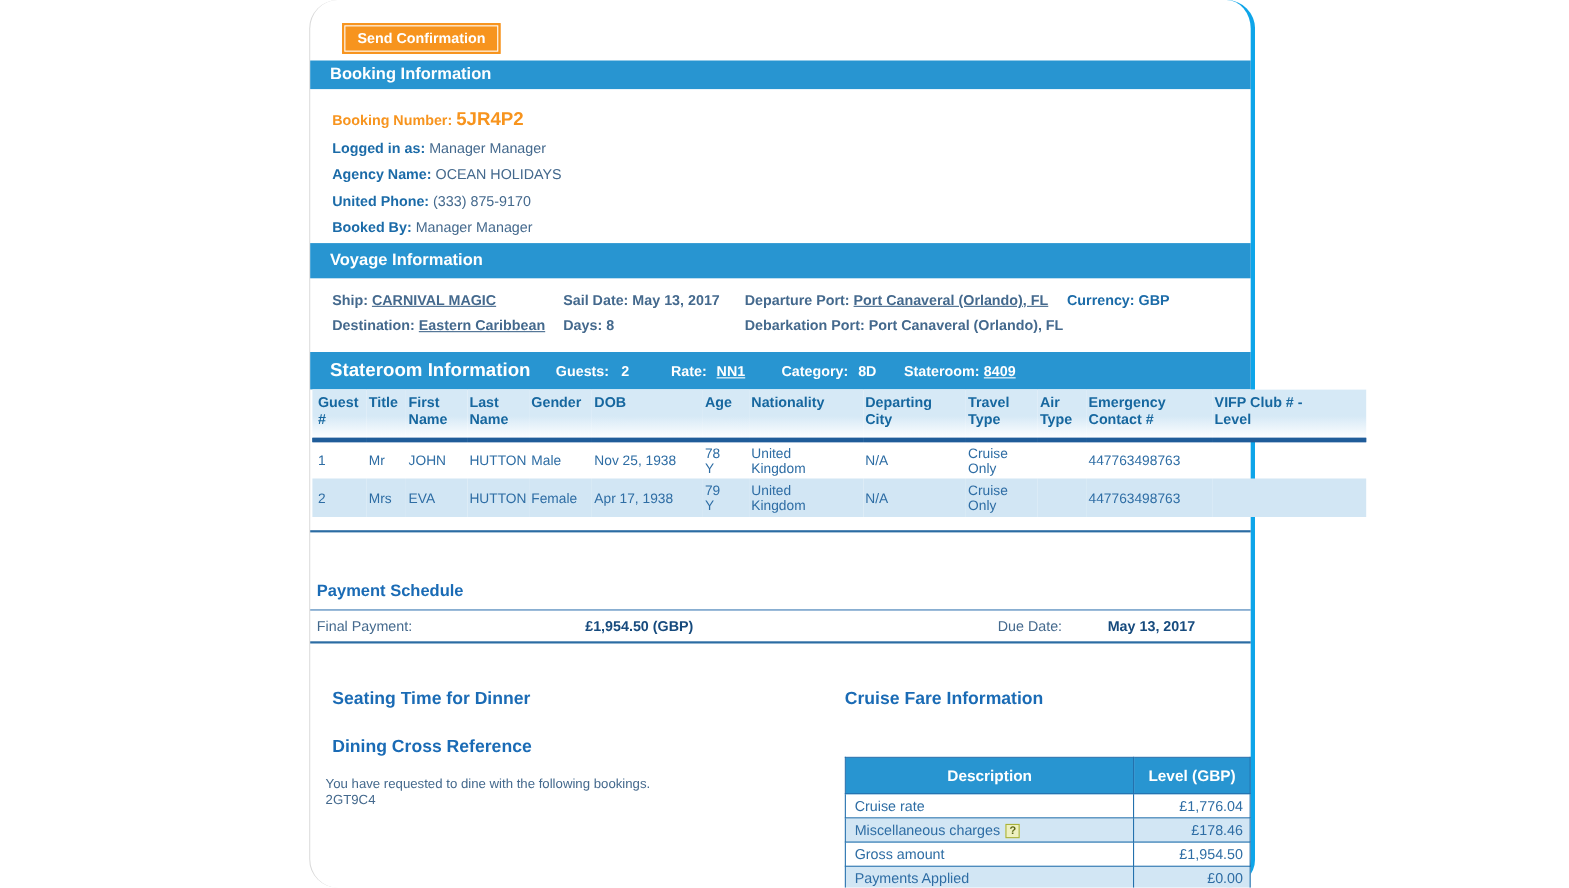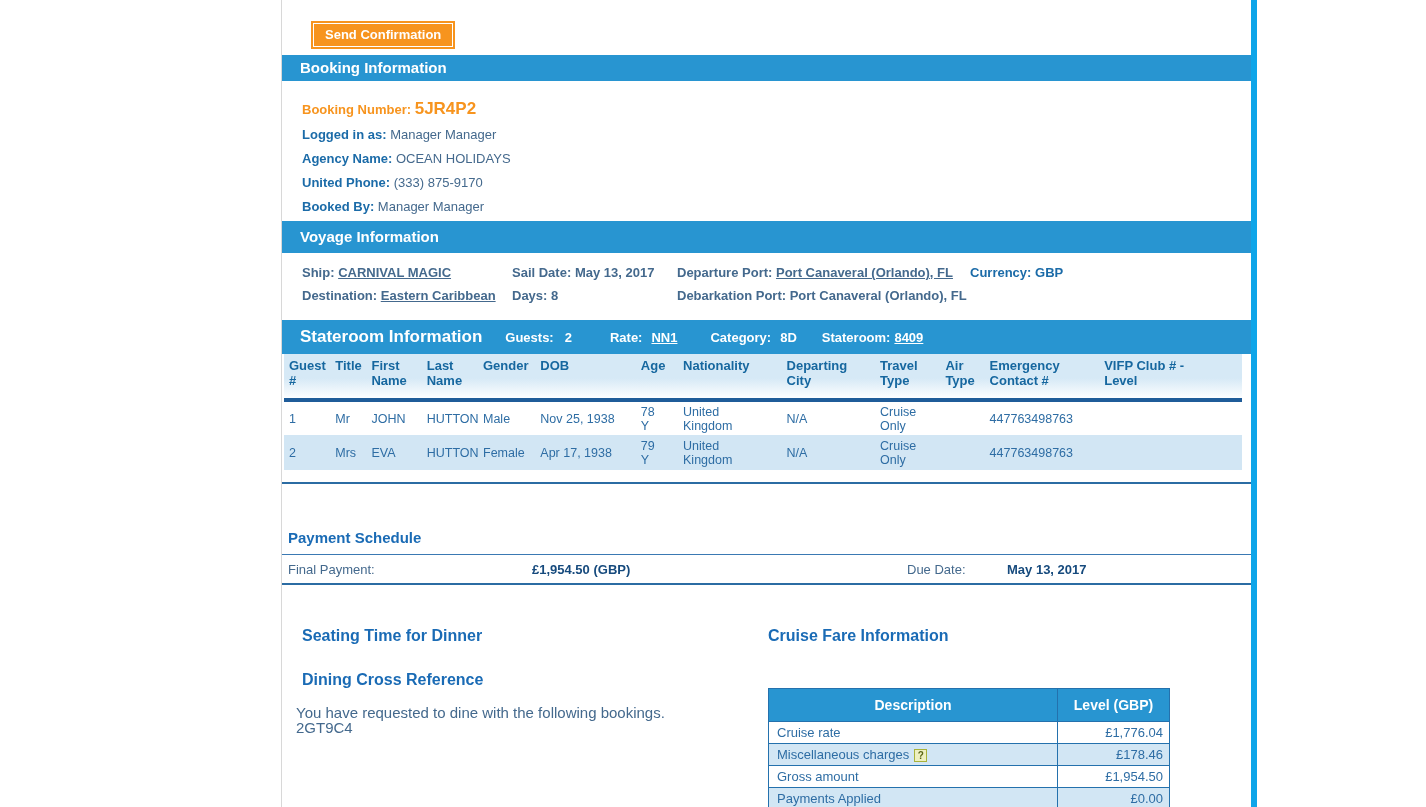--- a/index.html
+++ b/index.html
@@ -1,20 +1,20 @@
 <!DOCTYPE html>
 <html><head>
 <meta charset="utf-8">
 <style>
   * { margin: 0; padding: 0; box-sizing: border-box; }
   html, body { background: #ffffff; font-family: "Liberation Sans", "DejaVu Sans", sans-serif; }
   .page { width: 1426px; height: 807px; overflow: hidden; position: relative; background: #fff; }
   .content {
-    position: absolute; left: 281px; top: 0; width: 976px; height: 807px;
-    border-left: 1px solid #d8d8d8; border-right: 6px solid #0ea5e9; background: #fff;
+    position: absolute; left: 281px; top: 0; width: 860px; height: 807px;
+    border-left: 1px solid #d8d8d8; border-right: 4px solid #0ea5e9; background: #fff; border-radius: 26px;
   }
 
   
   .btn-row { padding: 21px 0 9px 29px; height: 55px; }
   .send-btn {
     display: inline-block; background: #f7941e; color: #ffffff; font-weight: bold;
     font-size: 13px; padding: 4px 12px 5px 12px; border: 2px solid #f7941e;
     outline: 1px solid #ffffff; outline-offset: -3px; cursor: pointer;
     font-family: "Liberation Sans", "DejaVu Sans", sans-serif;
   }
@@ -74,21 +74,21 @@
   .pay-row .pval { color: #164a7d; font-weight: bold; }
 
   
   .bottom-cols { display: flex; margin-top: 42px; }
   .left-col { width: 486px; padding-left: 20px; }
   .right-col { flex: 1; }
   .sub-heading { font-size: 16px; font-weight: bold; color: #1a6bb5; line-height: 17px; }
   .dining-line { margin-top: 18px; font-size: 13px; color: #44698d; margin-left: -6px; }
   .dining-line .dval { margin-left: 28px; }
   .cross-heading { margin-top: 27px; }
-  .cross-text { margin-top: 17px; margin-left: -6px; font-size: 15px; color: #44698d; line-height: 15px; }
+  .cross-text { margin-top: 17px; margin-left: -6px; font-size: 12px; color: #44698d; line-height: 15px; }
   table.fare-table { border-collapse: collapse; margin-top: 44px; }
   .fare-table th, .fare-table td { border: 1px solid #2471ad; }
   .fare-table th {
     background: #2895d1; color: #fff; font-weight: bold; font-size: 14px;
     text-align: center; line-height: 16px; height: 33px; vertical-align: middle;
   }
   .fare-table th.col-desc { width: 289px; }
   .fare-table th.col-amt { width: 112px; }
   .fare-table td { font-size: 13px; color: #2e6da4; height: 22px; }
   .fare-table td.desc { padding-left: 8px; text-align: left; }

